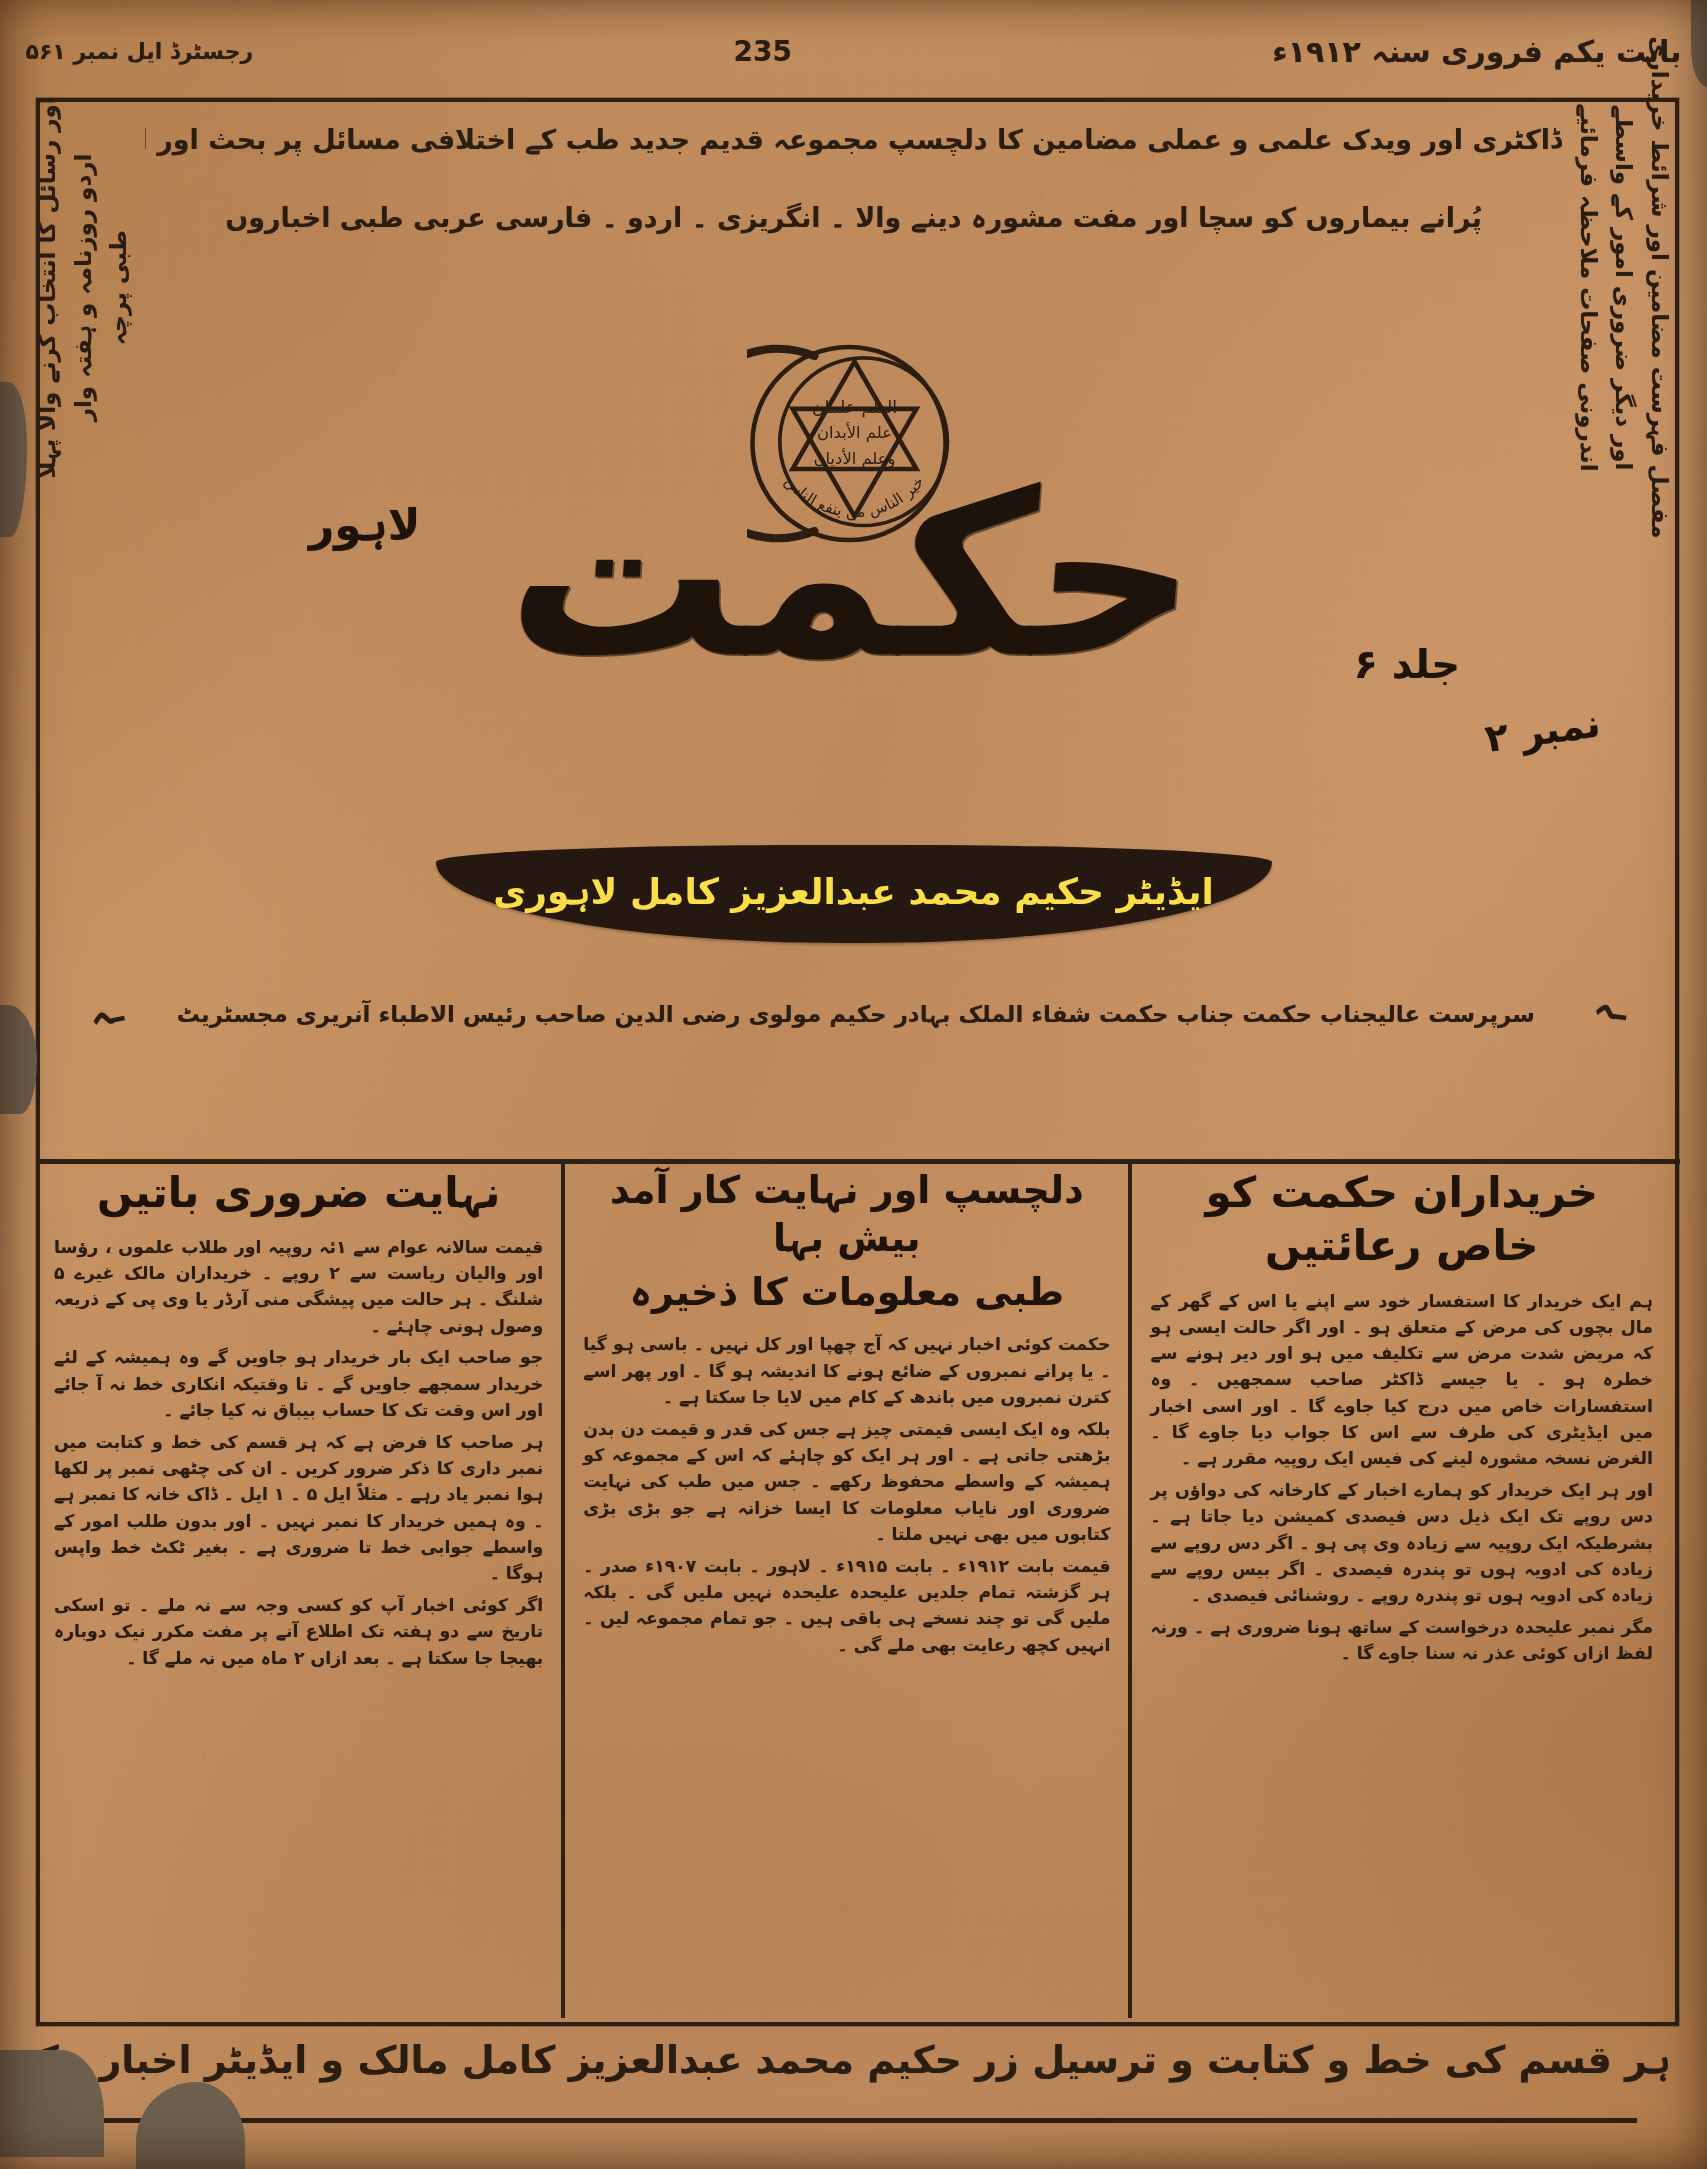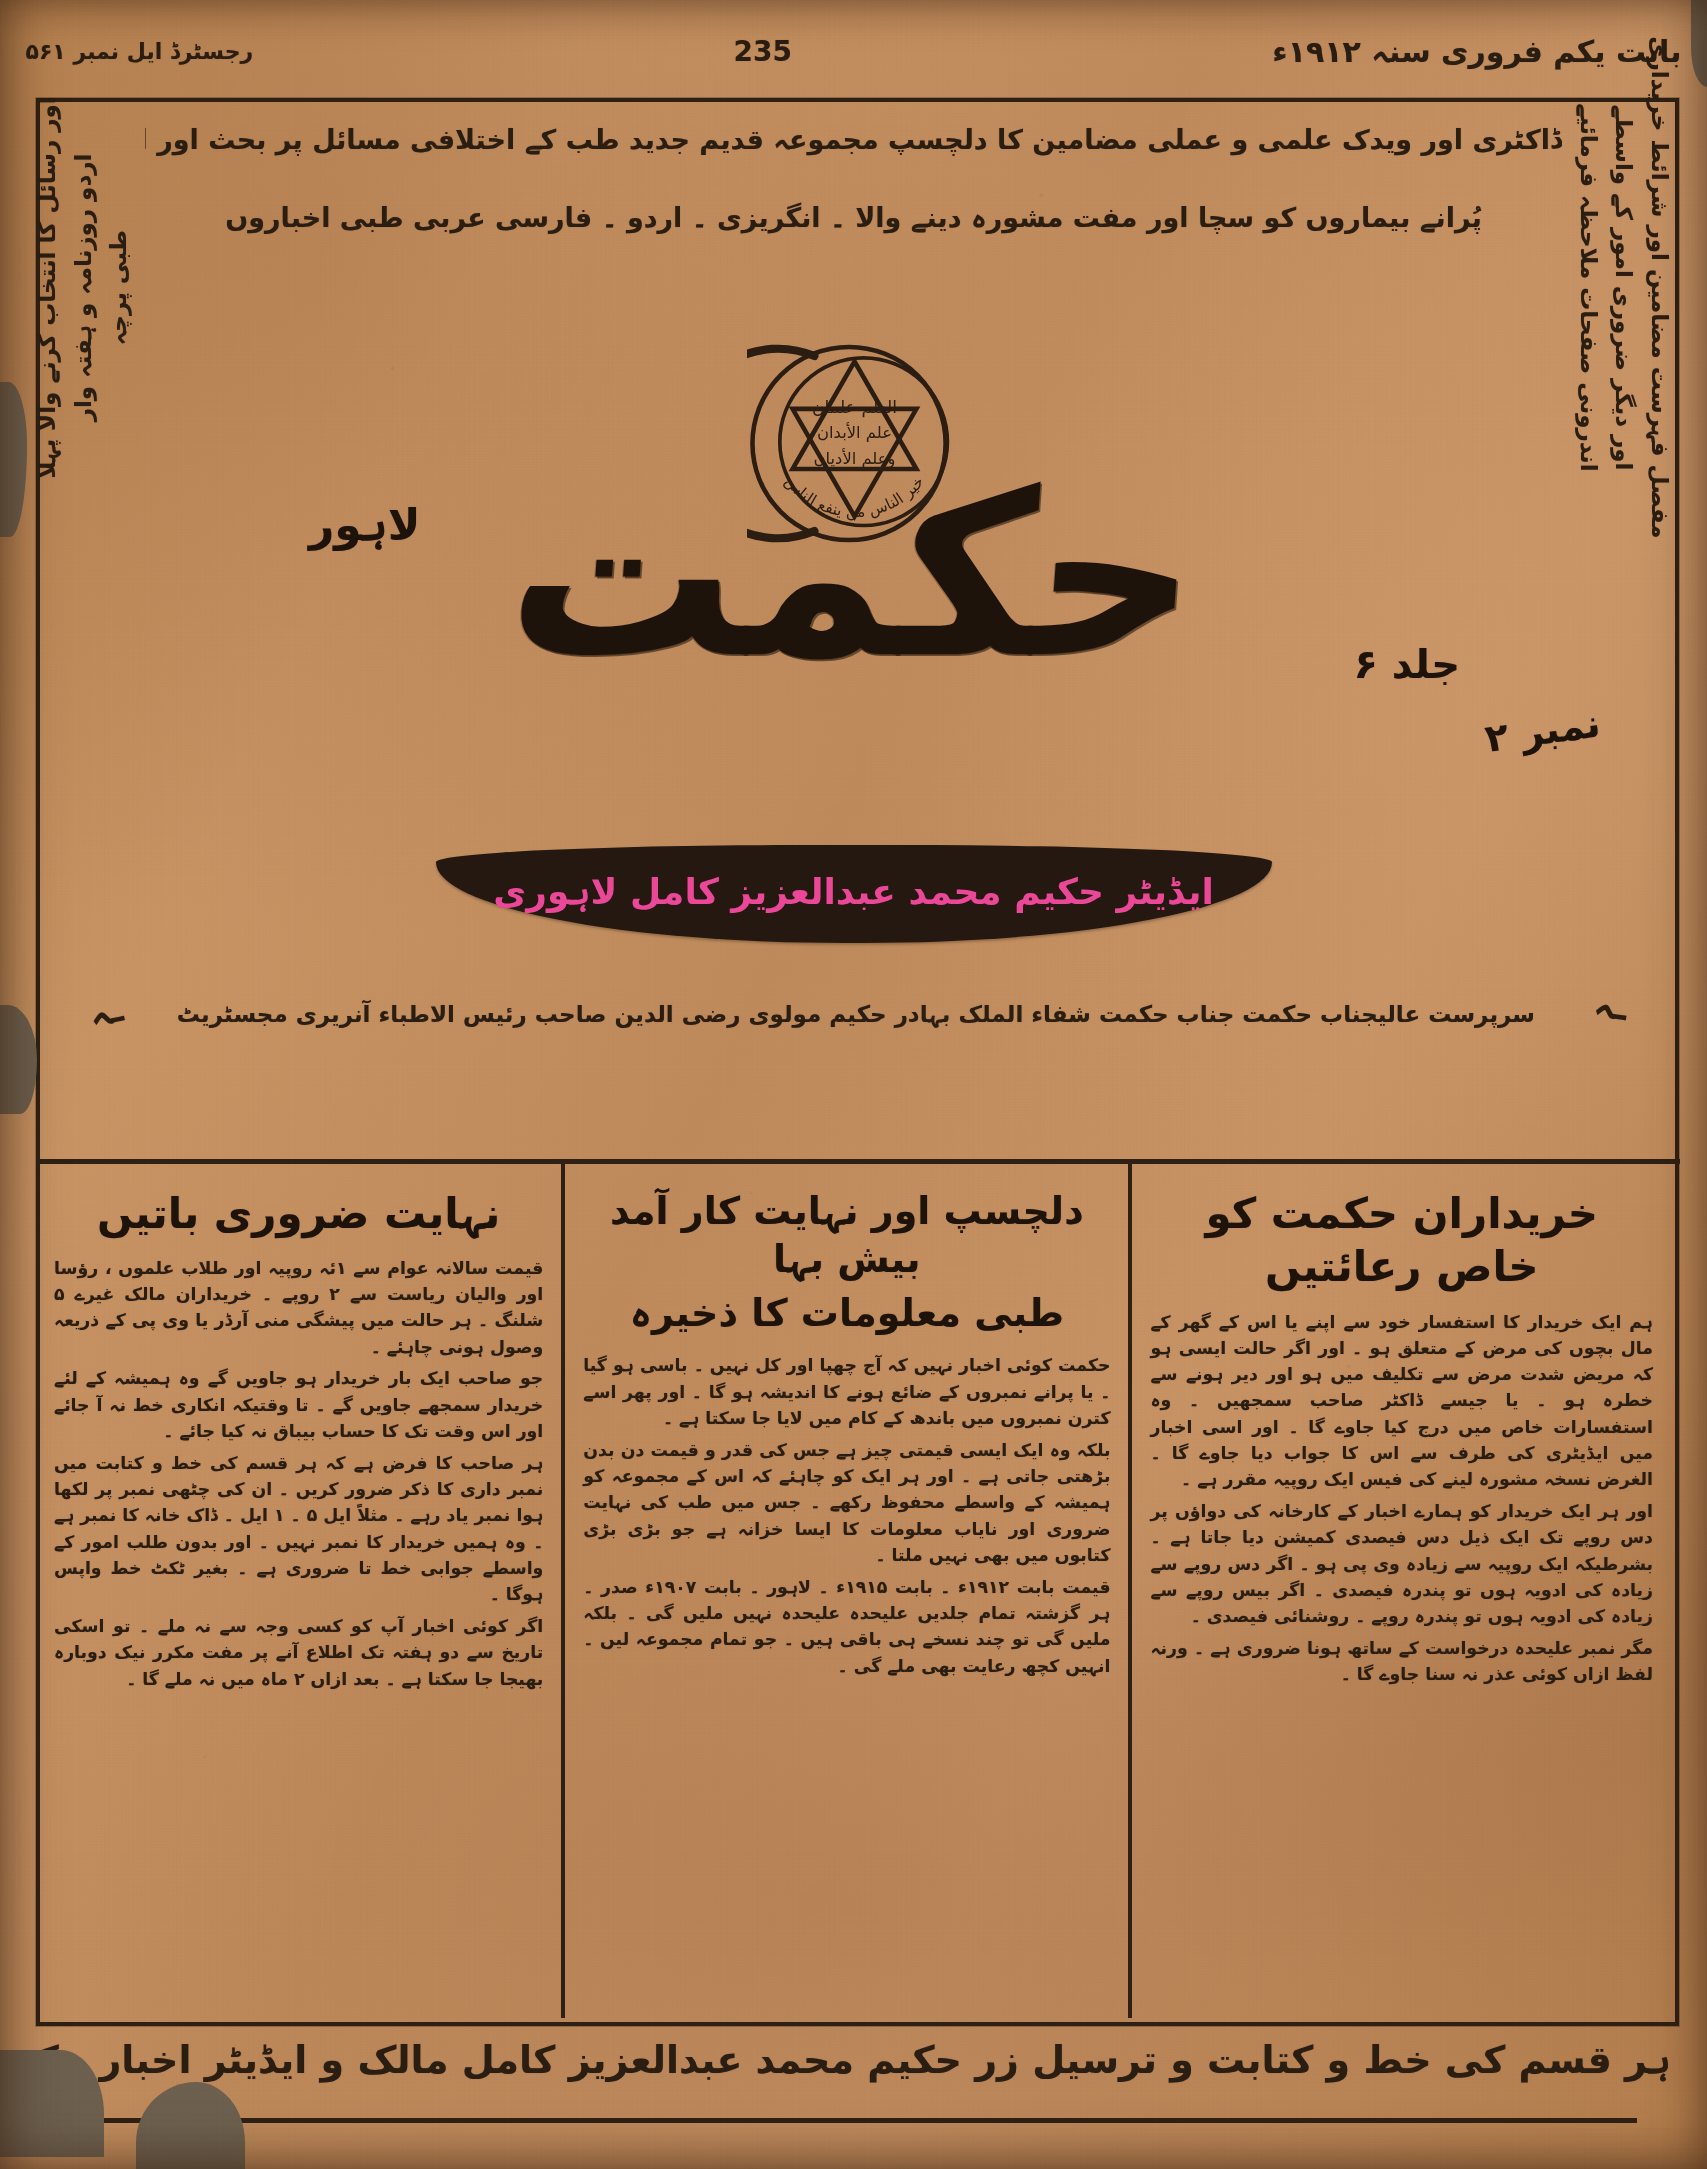--- a/index.html
+++ b/index.html
@@ -224,21 +224,21 @@
     width: 836px; height: 98px;
     background: #241810;
     border-radius: 46% 46% 50% 50% / 18% 18% 84% 84%;
     display: flex;
     align-items: center;
     justify-content: center;
     z-index: 9;
     box-shadow: 0 1.8px 2.7px rgba(0,0,0,.25);
   }
   .editor-ribbon .txt {
-    color: #ec4899;
+    color: #fde047;
     font-size: 36px;
     font-weight: 700;
     white-space: nowrap;
     margin-top: -5.5px;
     text-shadow: none;
   }
 
   
   .patron {
     position: absolute;
@@ -267,21 +267,21 @@
     top: 1160px; left: 36px;
     width: 1635px;
     height: 858px;
     display: flex;
     flex-direction: row;
     z-index: 8;
   }
   .col {
     position: relative;
     box-sizing: border-box;
-    padding: 23px 18px 11px 18px;
+    padding: 2px 18px 11px 18px;
     overflow: hidden;
   }
   .col.c-right { width: 553px; }
   .col.c-mid   { width: 601px; border-right: 4.5px solid #2e2014; border-left: 4.5px solid #2e2014; }
   .col.c-left  { width: 567px; }
 
   .col-head {
     text-align: center;
     font-size: 42px;
     font-weight: 700;

